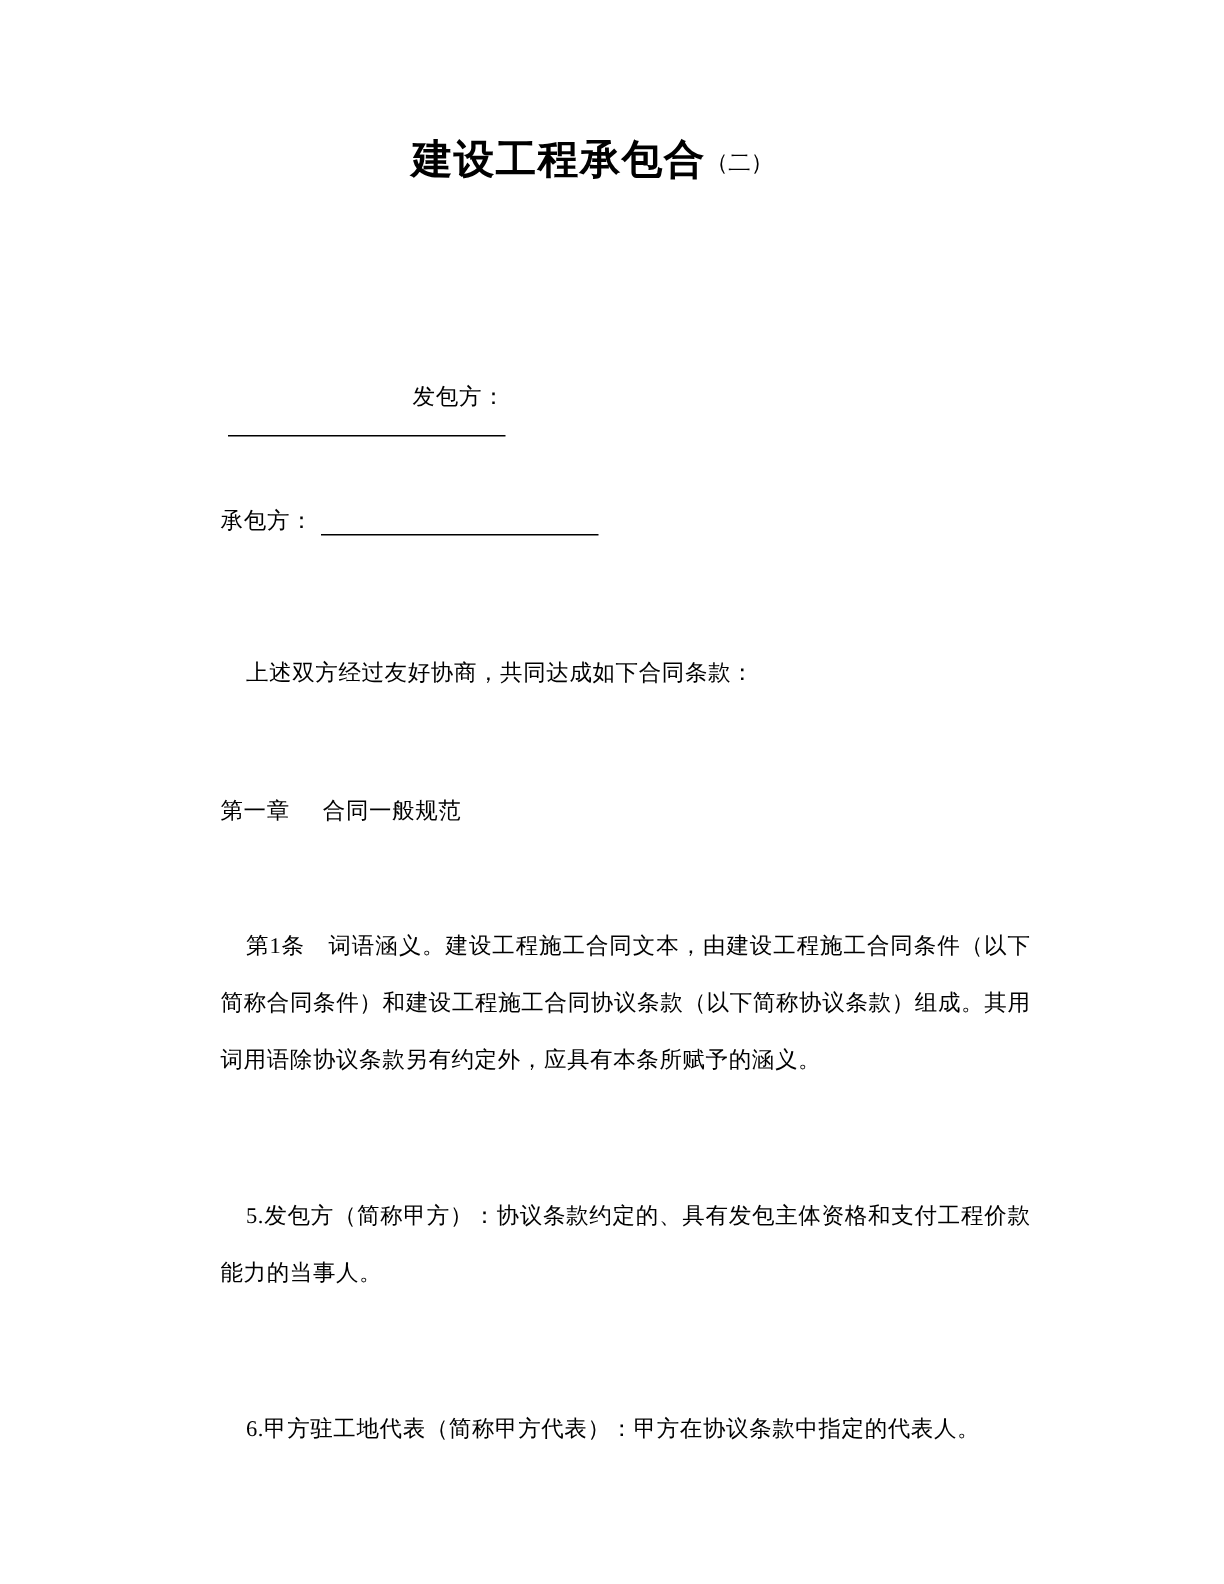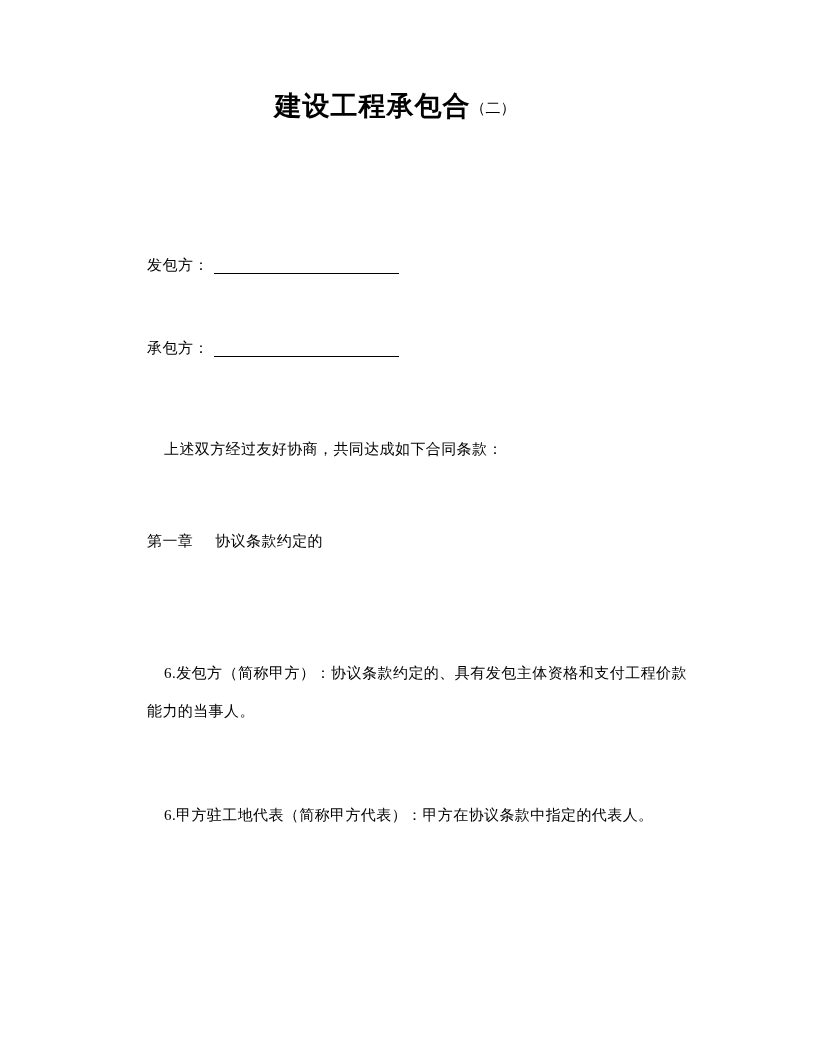--- a/index.html
+++ b/index.html
@@ -47,21 +47,21 @@
   
   .party-row {
     position: absolute;
     left: 147px;
     display: flex;
     align-items: flex-end;
     font-size: 15px;
     line-height: 18px;
     letter-spacing: 0.5px;
   }
-  .party-row.first { top: 256px; }
+  .party-row.first { top: 256px; flex-direction: column; }
   .party-row.second { top: 339px; text-align: center; }
   .party-label {
     white-space: nowrap;
   }
   .party-blank {
     width: 185px;
     height: 16px;
     margin-left: 5px;
     border-bottom: 1.6px solid #000000;
   }
@@ -121,29 +121,30 @@
     <span class="party-blank"></span>
   </div>
 
   <div class="body-area">
 
     <p class="para indent">上述双方经过友好协商，共同达成如下合同条款：</p>
 
     <div class="gap-intro"></div>
 
     <p class="chapter-line">
-      <span>第一章</span><span class="chapter-gapspan"></span><span>协议条款约定的</span>
+      <span>第一章</span><span class="chapter-gapspan"></span><span>合同一般规范</span>
     </p>
 
     <div class="gap-chapter"></div>
 
+    <p class="para indent">第1条　词语涵义。建设工程施工合同文本，由建设工程施工合同条件（以下简称合同条件）和建设工程施工合同协议条款（以下简称协议条款）组成。其用词用语除协议条款另有约定外，应具有本条所赋予的涵义。</p>
 
     <div class="gap-item"></div>
 
-    <p class="para indent">6.发包方（简称甲方）：协议条款约定的、具有发包主体资格和支付工程价款能力的当事人。</p>
+    <p class="para indent">5.发包方（简称甲方）：协议条款约定的、具有发包主体资格和支付工程价款能力的当事人。</p>
 
     <div class="gap-item2"></div>
 
     <p class="para indent">6.甲方驻工地代表（简称甲方代表）：甲方在协议条款中指定的代表人。</p>
 
   </div>
 
 </div>
 
 </body></html>

